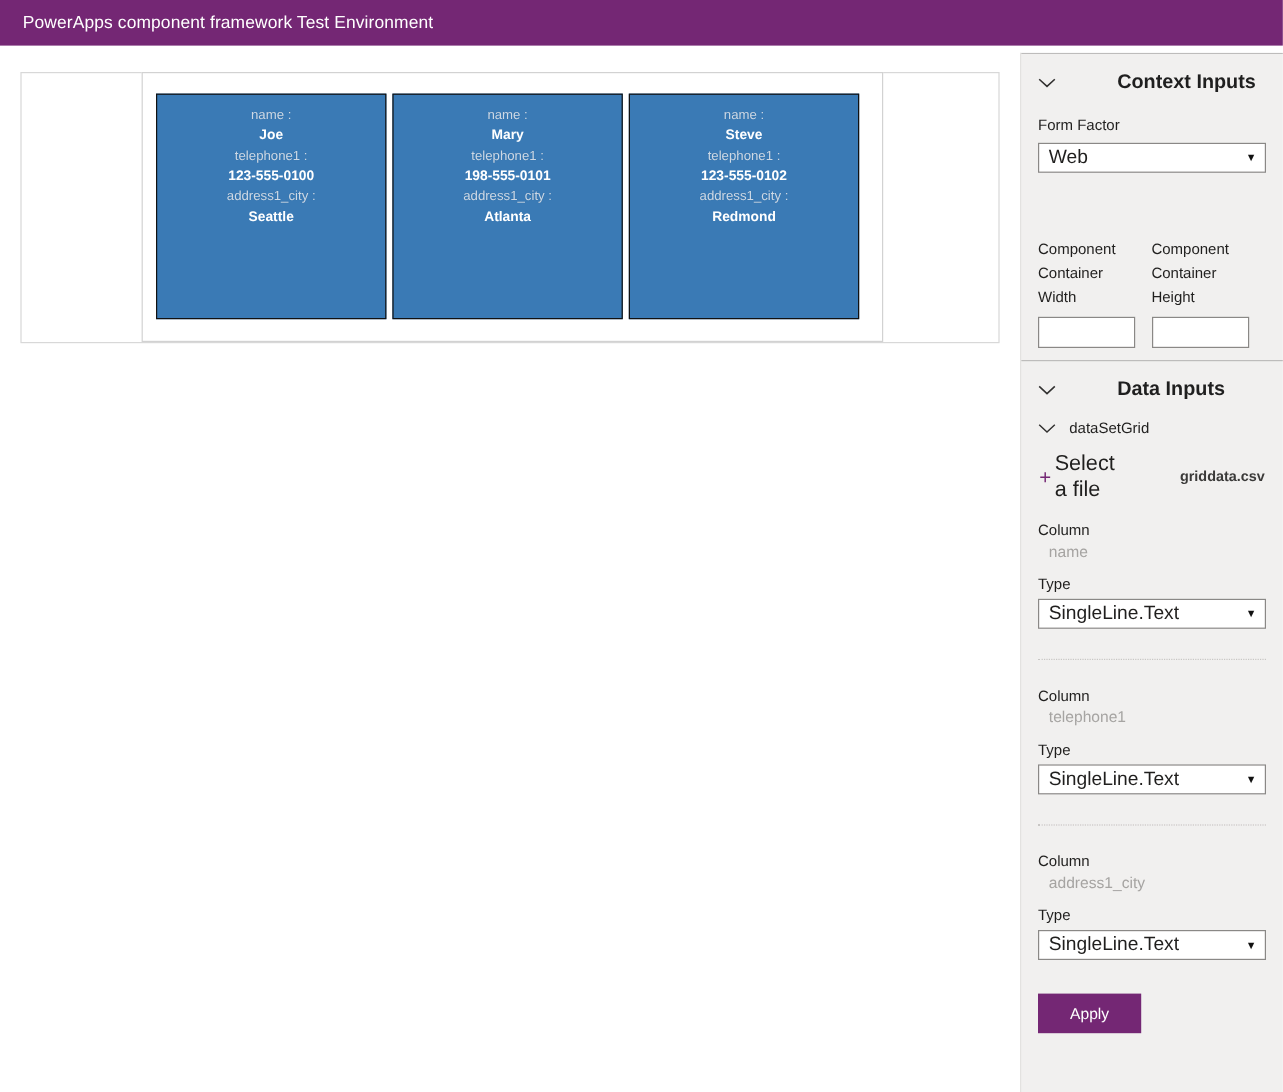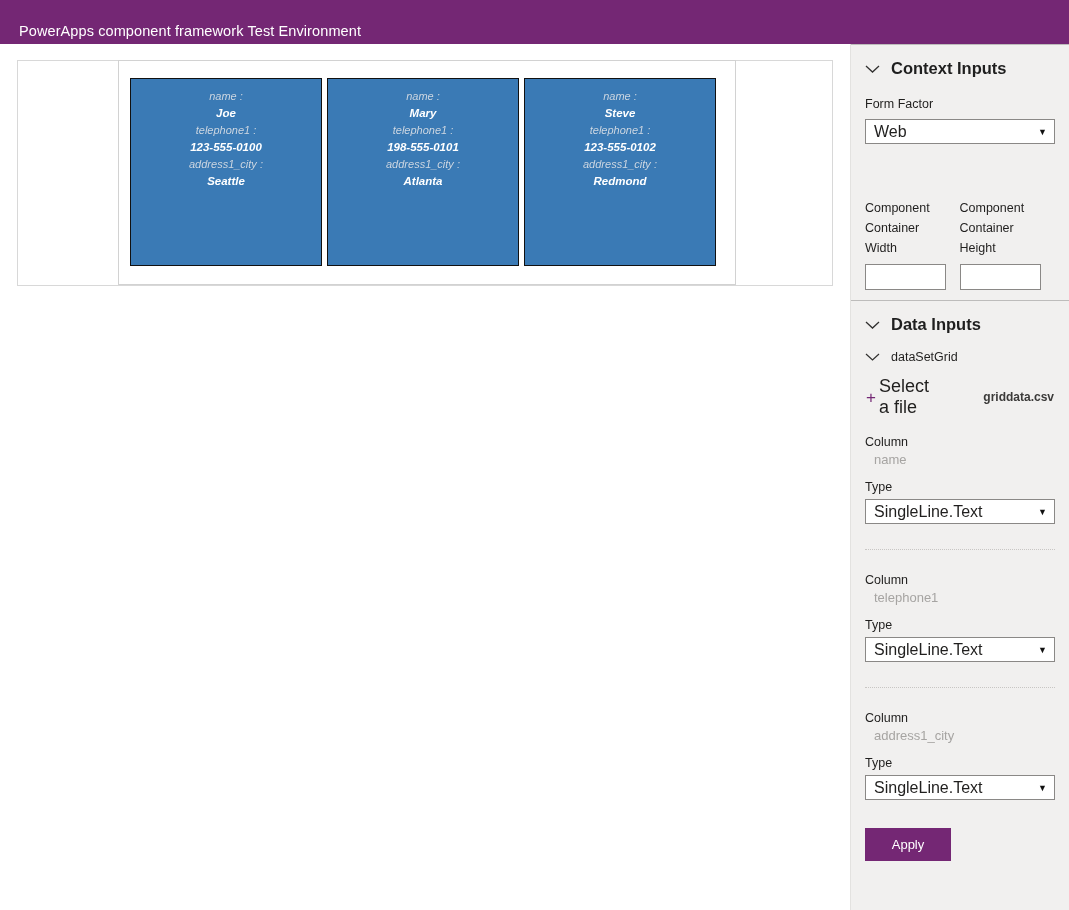--- a/index.html
+++ b/index.html
@@ -13,21 +13,21 @@
     background: #ffffff;
     font-family: "Liberation Sans", sans-serif;
     -webkit-font-smoothing: antialiased;
   }
 
   
   .topbar {
     position: absolute;
     left: 0; top: 0;
     width: 1069px;
-    height: 61px;
+    height: 38px;
     background: #742774;
     display: flex;
     align-items: center;
   }
   .topbar-title {
     color: #ffffff;
     font-size: 14.5px;
     font-weight: 400;
     letter-spacing: .1px;
     padding-left: 19px;
@@ -51,21 +51,20 @@
     background: #ffffff;
   }
   .inner-container {
     position: absolute;
     left: 100px;
     top: -1px;
     width: 618px;
     height: 225px;
     border: 1px solid #d2d2d2;
     background: #ffffff;
-    font-style: italic;
   }
   .card-row {
     position: absolute;
     left: 11px;
     top: 17px;
     display: flex;
     gap: 5px;
   }
   .card {
     width: 192px;
@@ -133,20 +132,21 @@
     width: 15px;
     height: 10px;
     flex: 0 0 auto;
     display: block;
   }
   .chev svg { display:block; }
   .section-title {
     font-size: 16.5px;
     font-weight: bold;
     color: #1f1f1f;
+    margin-left: 40px;
   }
   .field-label {
     font-size: 12.5px;
     color: #201f1e;
     margin-bottom: 5px;
     line-height: 20px;
   }
   .select-box {
     position: relative;
     width: 190px;

